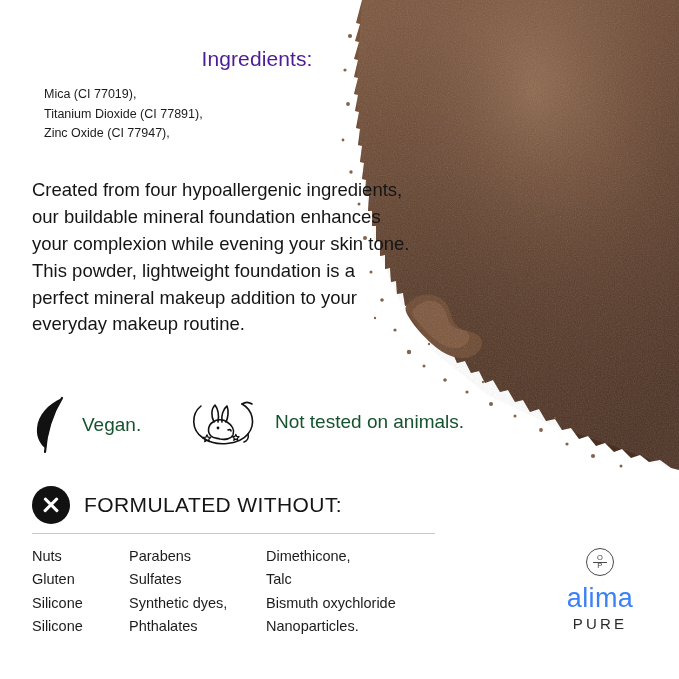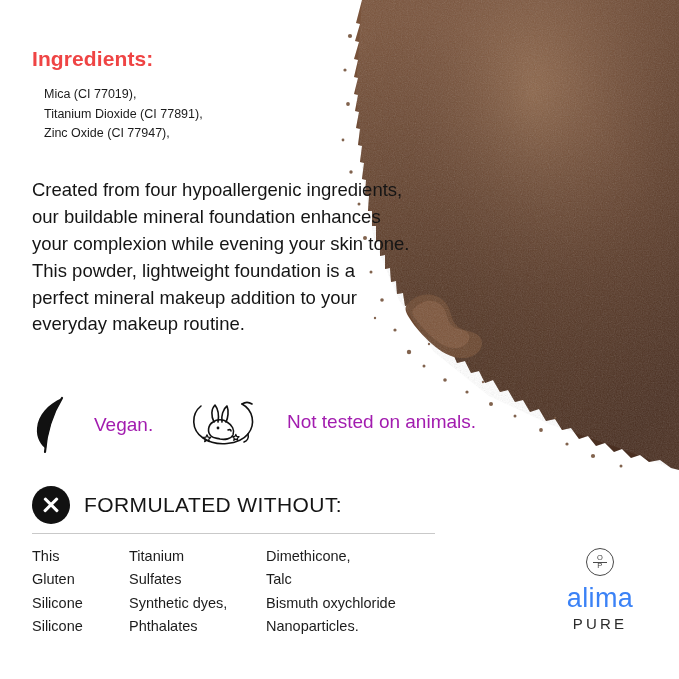--- a/index.html
+++ b/index.html
@@ -35,25 +35,26 @@
   
   .content {
     position: absolute;
     left: 32px;
     top: 46px;
     width: 450px;
   }
 
   .ingredients-heading {
     font-size: 21px;
-    font-weight: 700;
+    font-weight: 400;
     letter-spacing: 0.1px;
-    color: #ef4444;
+    color: #4c1d95;
     margin: 0 0 14px 0;
     line-height: 1.2;
+    text-align: center;
   }
   .ingredients-list {
     font-size: 12.5px;
     line-height: 1.55;
     color: #1c1c1c;
     margin: 12px;
   }
   .ingredients-list div { white-space: nowrap; }
 
   .description {
@@ -74,22 +75,22 @@
   }
   .badge {
     position: absolute;
     display: flex;
     align-items: center;
   }
   .badge-vegan { left: 0px; top: 0px; }
   .badge-cruelty { left: 155px; top: 0px; }
   .badge-label {
     font-size: 19px;
-    color: #a21caf;
-    margin-left: 28px;
+    color: #14532d;
+    margin-left: 16px;
     white-space: nowrap;
   }
   .leaf-icon { width: 34px; height: 58px; }
   .bunny-icon { width: 72px; height: 52px; }
 
   
   .without-header {
     position: absolute;
     left: 32px;
     top: 486px;
@@ -344,27 +345,27 @@
   </div>
 
   <div class="without-header">
     <div class="x-circle"></div>
     <div class="without-title">FORMULATED WITHOUT:</div>
   </div>
   <div class="without-rule"></div>
 
   <div class="without-cols">
     <div class="without-col col-1">
-      <div>This</div>
+      <div>Nuts</div>
       <div>Gluten</div>
       <div>Silicone</div>
       <div>Silicone</div>
     </div>
     <div class="without-col col-2">
-      <div>Titanium</div>
+      <div>Parabens</div>
       <div>Sulfates</div>
       <div>Synthetic dyes,</div>
       <div>Phthalates</div>
     </div>
     <div class="without-col col-3">
       <div>Dimethicone,</div>
       <div>Talc</div>
       <div>Bismuth oxychloride</div>
       <div>Nanoparticles.</div>
     </div>

